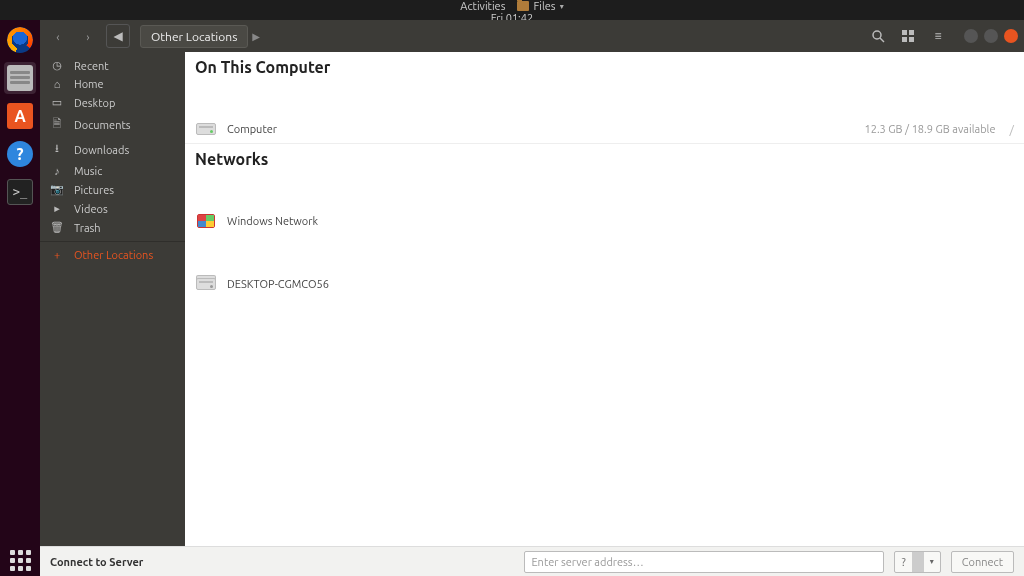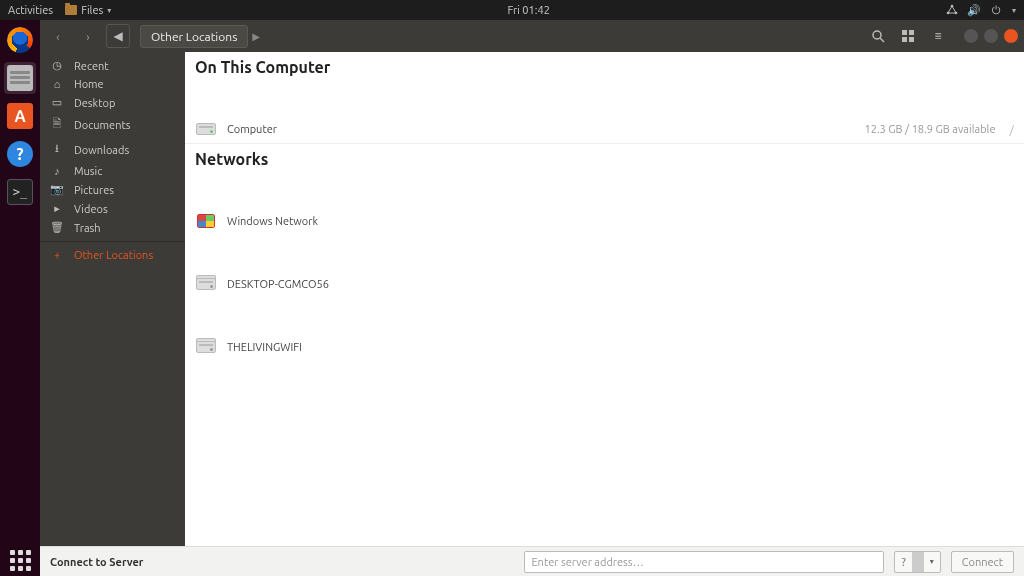--- a/index.html
+++ b/index.html
@@ -1,19 +1,19 @@
 <!DOCTYPE html>
 <html><head>
 <meta charset="utf-8">
 <style>
   * { box-sizing: border-box; margin:0; padding:0; font-family: Ubuntu, "Segoe UI", sans-serif; }
   body { width:1024px; height:576px; overflow:hidden; background:#2c001e; color:#ddd; font-size:12px; }
 
   
-  .topbar { height:20px; background:#1d1d1d; color:#ccc; display:flex; align-items:center; padding:0 8px; font-size:11px; }
+  .topbar { height:20px; background:#1d1d1d; color:#ccc; display:flex; align-items:center; padding:0 8px; font-size:11px;flex-direction:column; }
   .topbar .left { display:flex; gap:12px; }
   .topbar .center { flex:1; text-align:center; color:#ccc;}
   .topbar .right { display:flex; gap:10px; align-items:center; }
   .topbar .app { display:flex; gap:4px; align-items:center;}
   .topbar .folder-ico { width:12px;height:10px;background:#b07c3a;border-radius:1px;position:relative;}
   .topbar .folder-ico:before{content:"";position:absolute;top:-2px;left:0;width:5px;height:2px;background:#b07c3a;border-radius:1px 1px 0 0;}
   .topbar .tri{font-size:8px;color:#aaa;}
   .sys-ico{width:12px;height:12px;display:inline-flex;align-items:center;justify-content:center;color:#bbb;font-size:11px;}
   .net-ico svg{width:12px;height:12px;}
 
@@ -239,26 +239,20 @@
             </div>
           </div>
         <span>Windows Network</span>
       </div>
       <div class="row">
         <div class="ricon">
             <div class="drive stack off"></div>
           </div>
         <span>DESKTOP-CGMCO56</span>
       </div>
-      <div class="row">
-        <div class="ricon">
-            <div class="drive stack off"></div>
-          </div>
-        <span>THELIVINGWIFI</span>
-      </div>
     </div>
   </div>
 
   <div class="footer">
     <span style="font-weight:bold;color:#333;">Connect to Server</span>
     <span class="grow"></span>
     <input class="srv-input" placeholder="Enter server address…" style="">
     <div class="hint-btn">
         <span>?</span>
         <span class="sep"></span>

